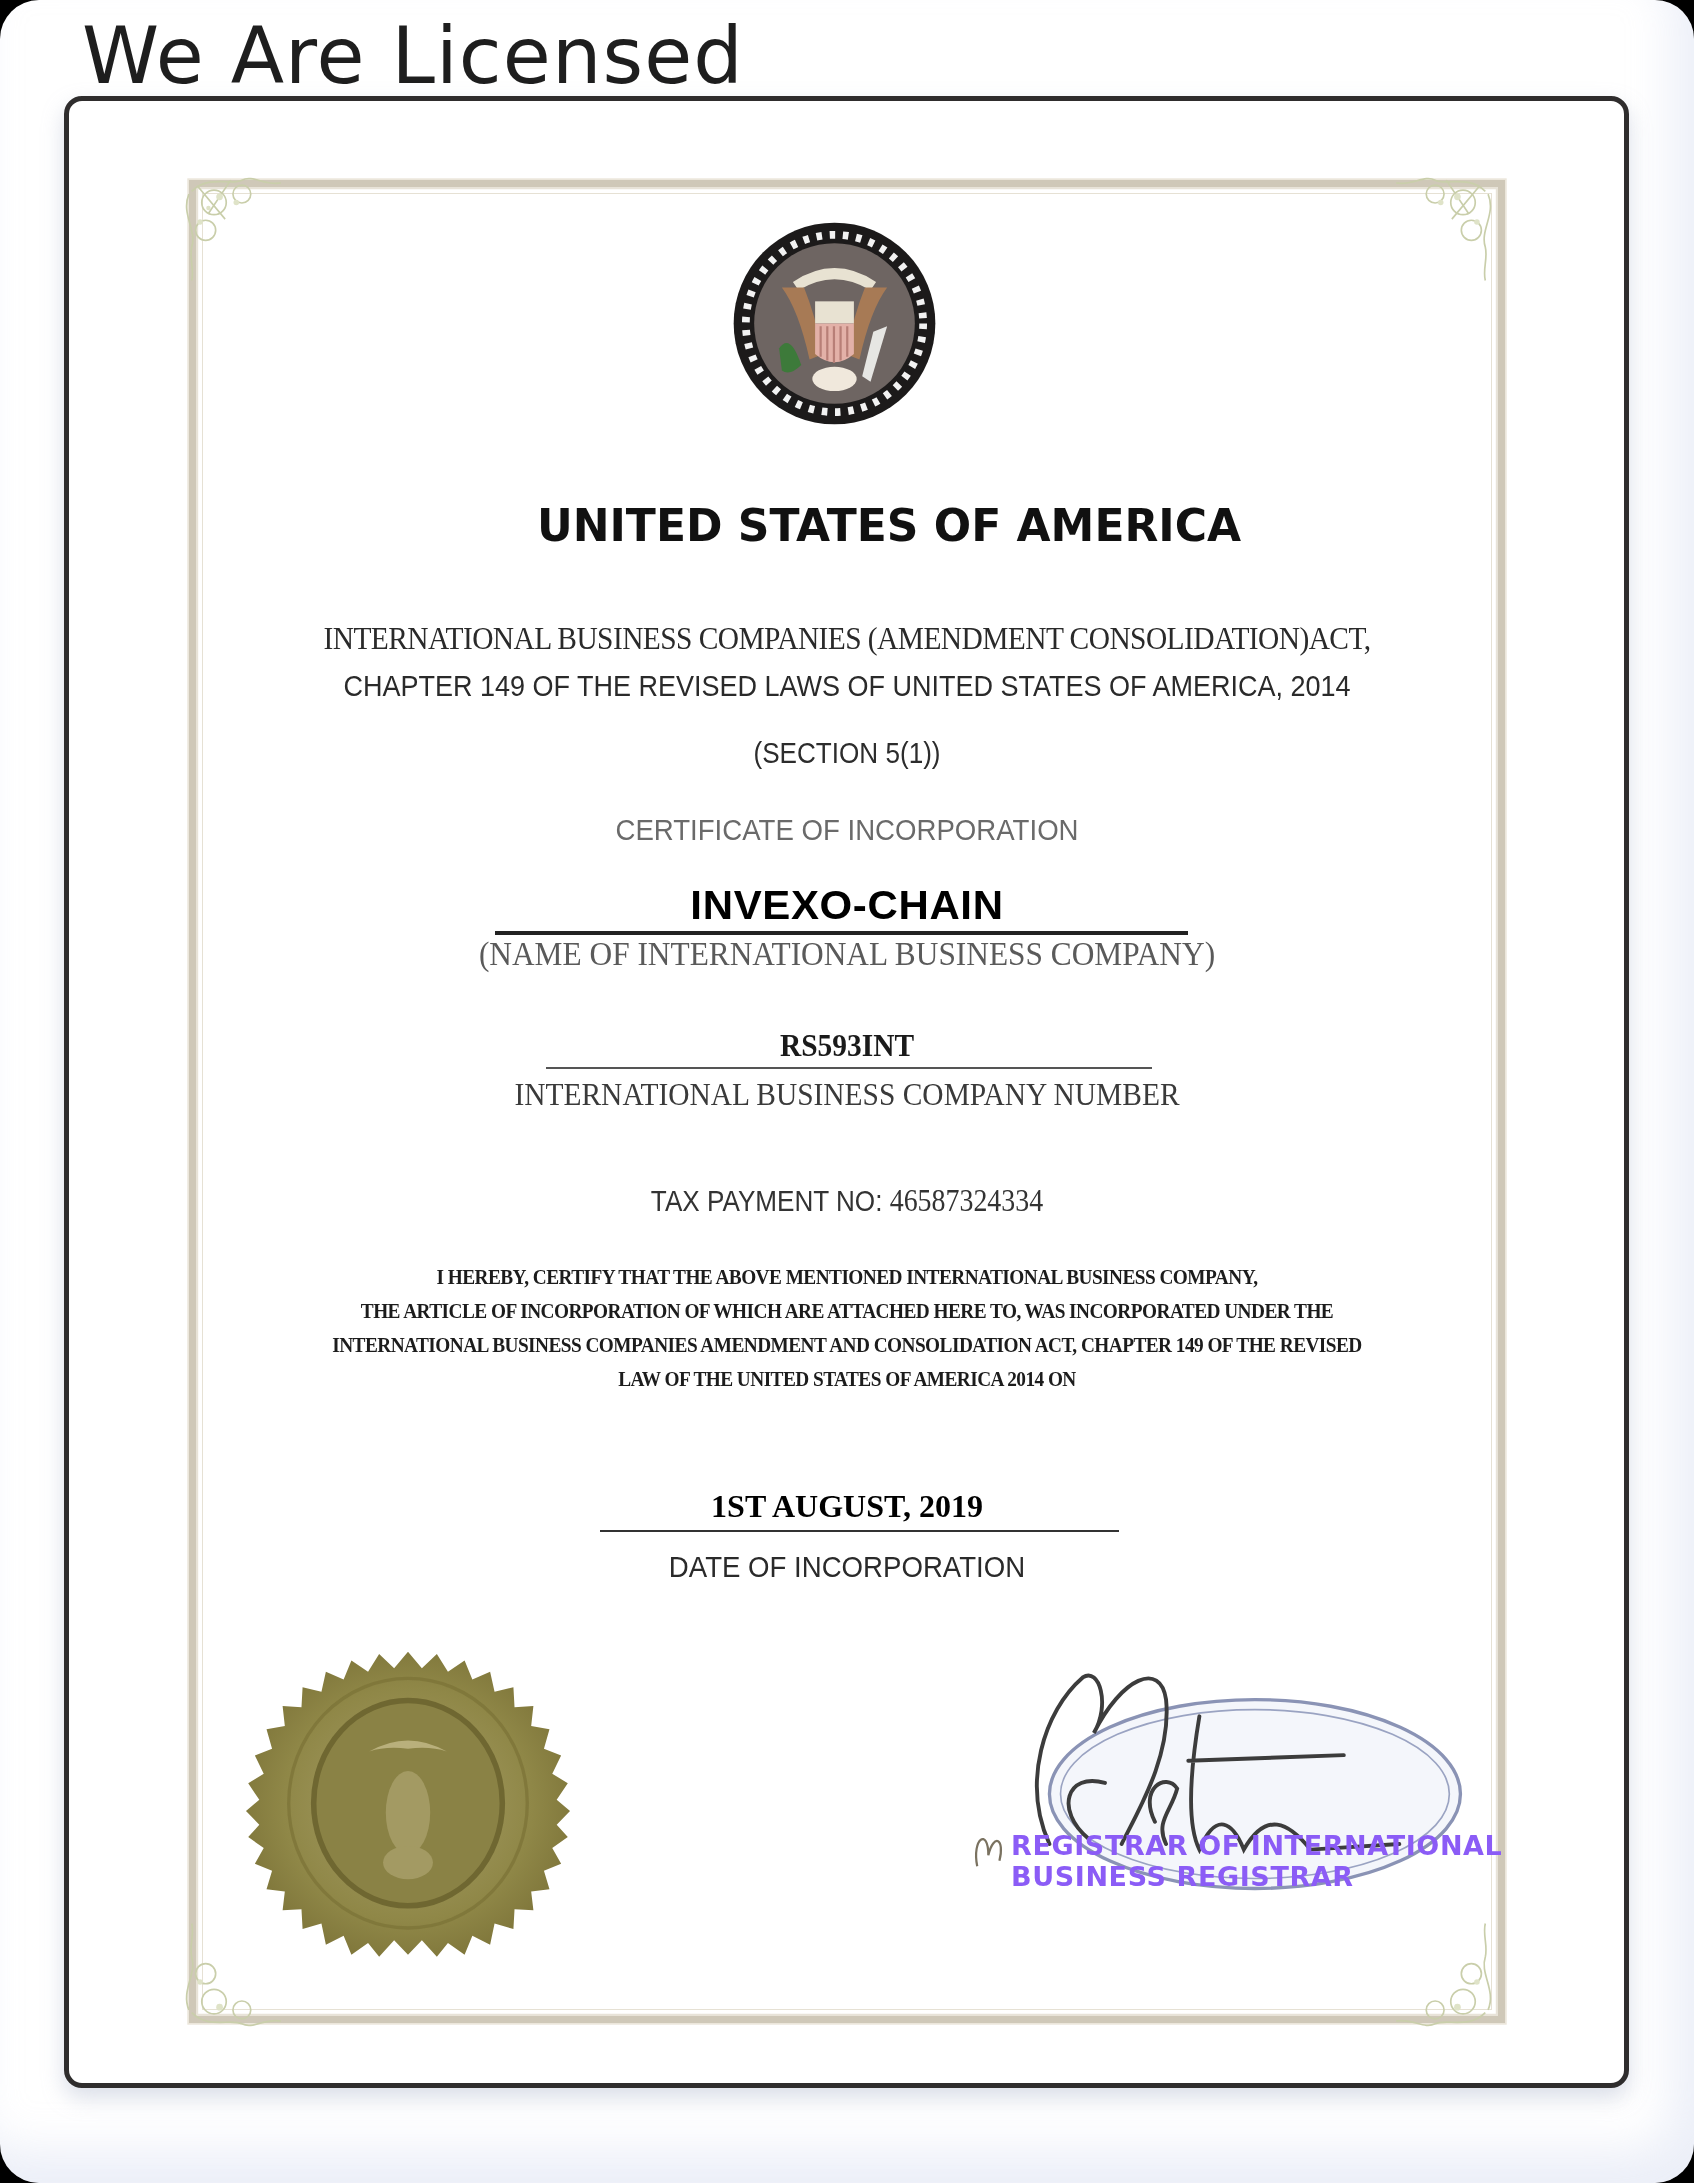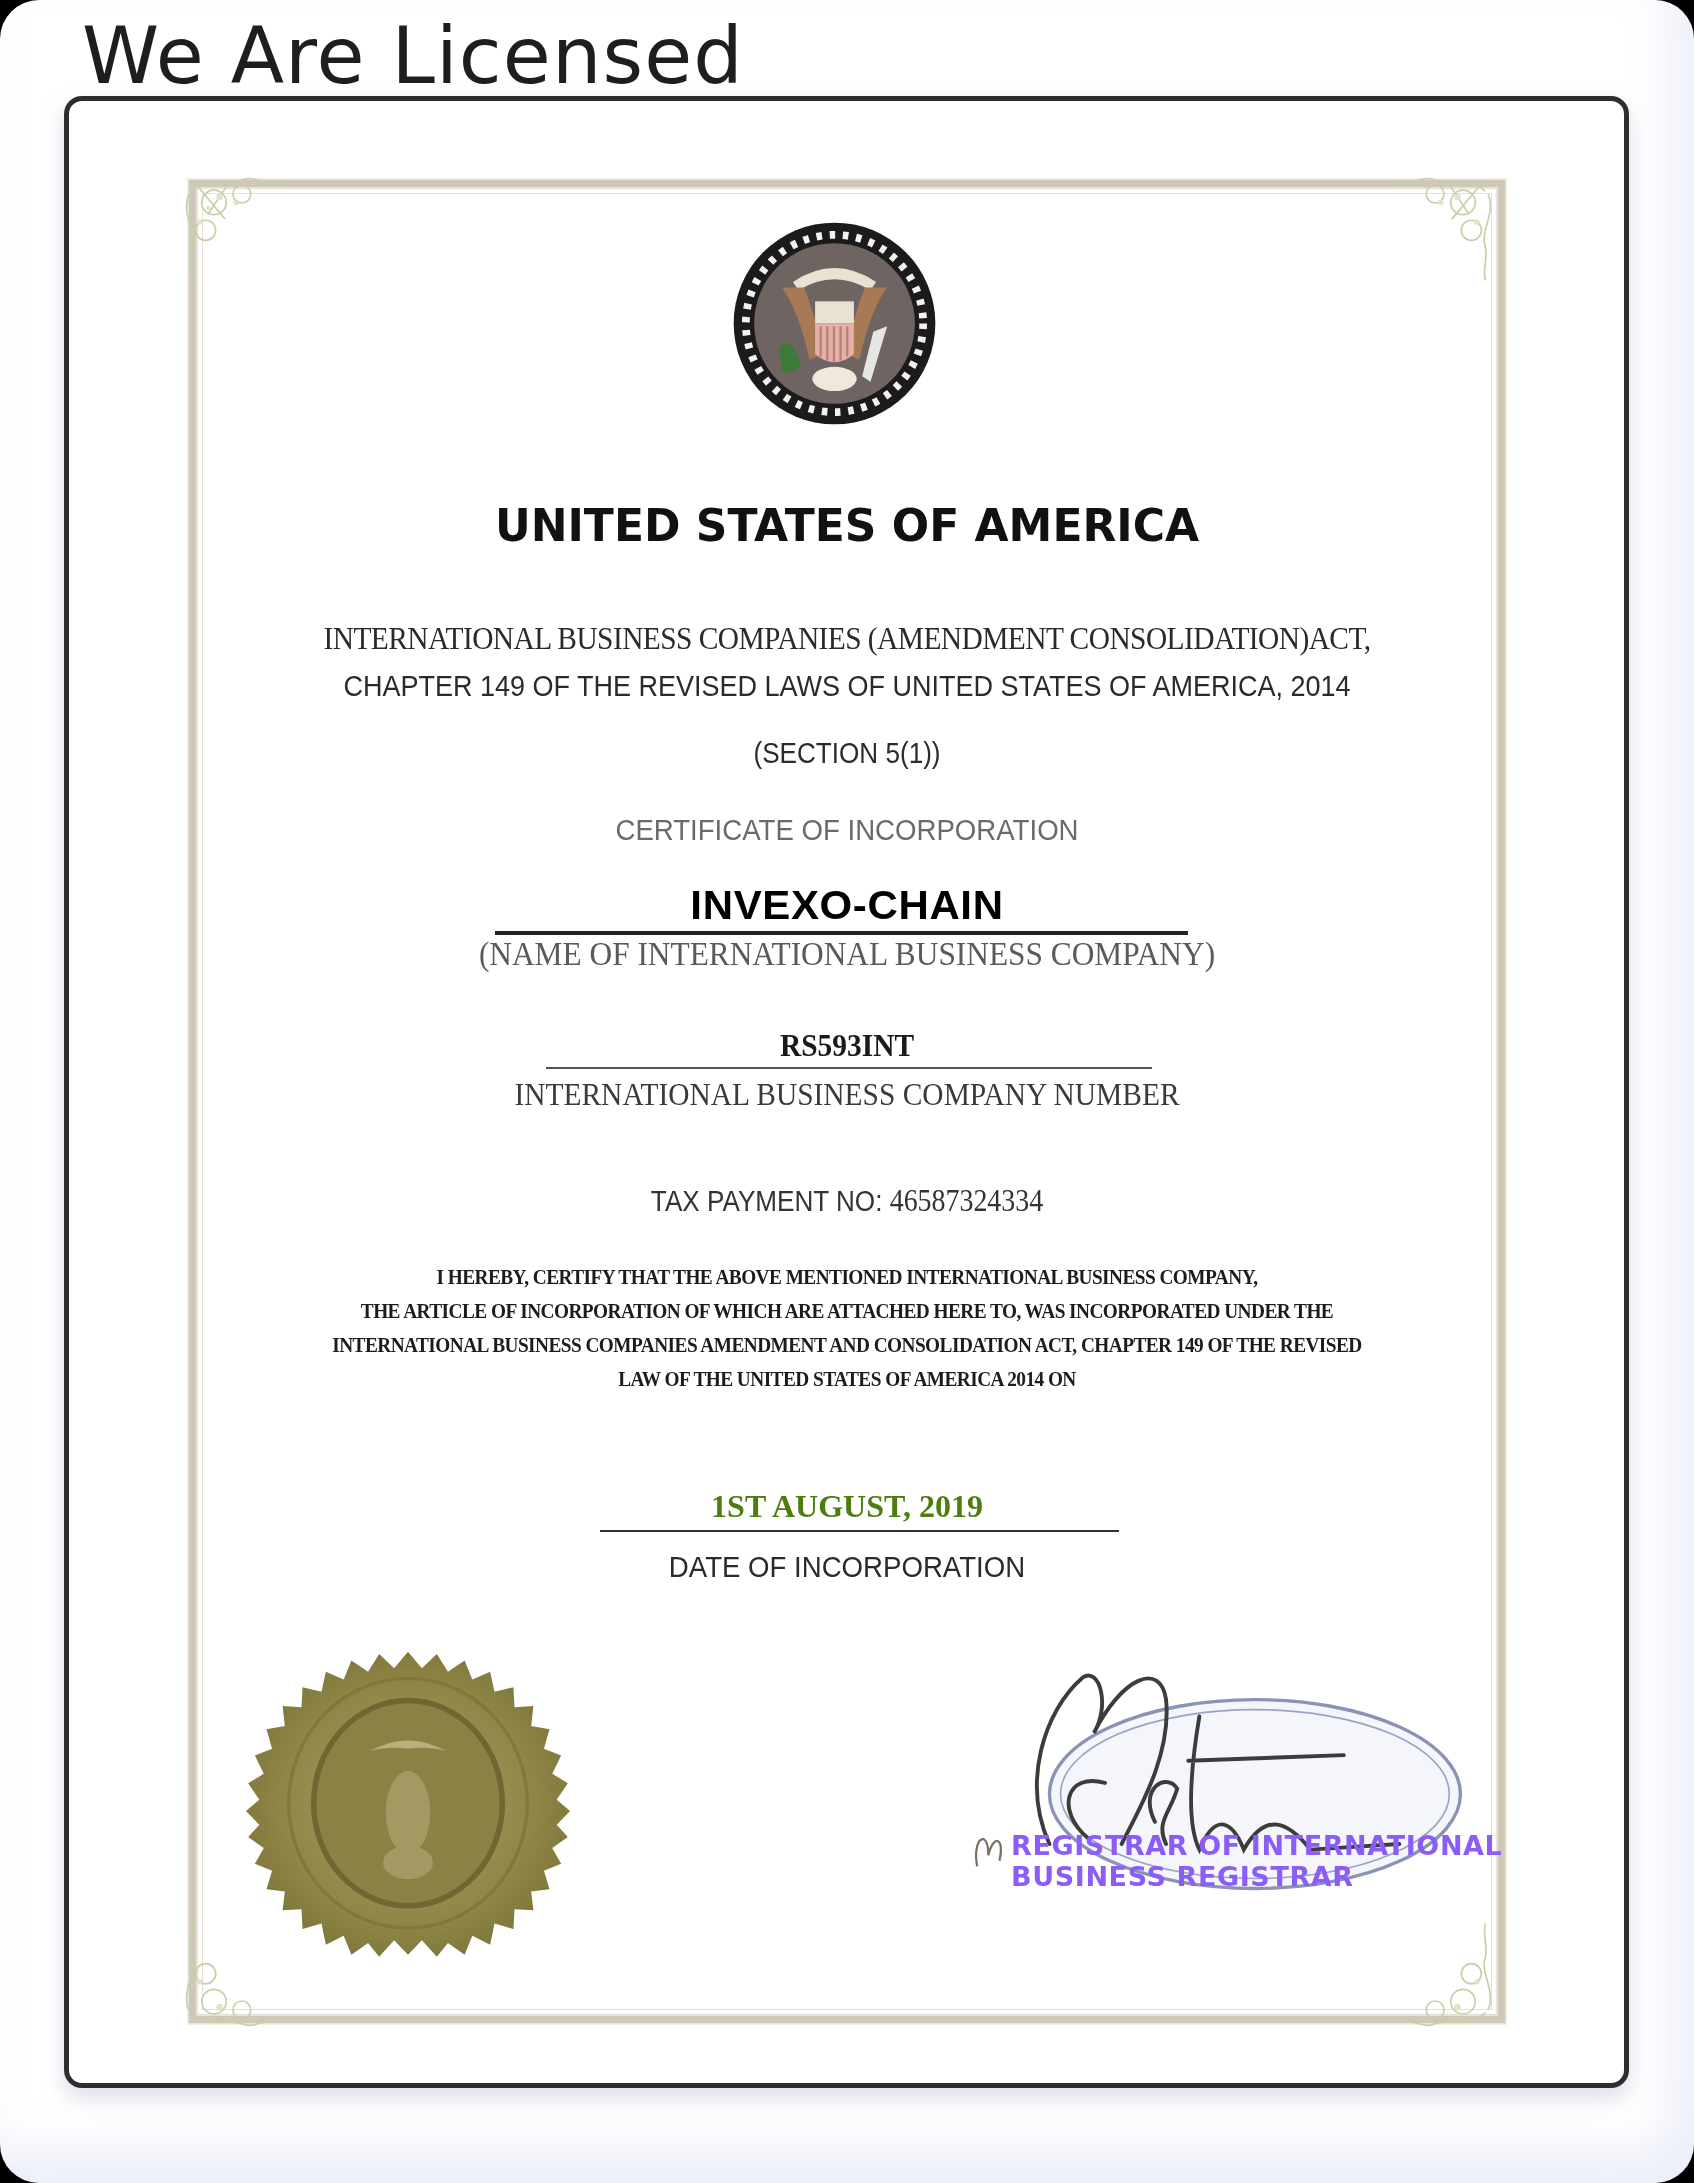--- a/index.html
+++ b/index.html
@@ -12,37 +12,37 @@
     .gold-border { position: absolute; left: 189px; top: 180px; width: 1316px; height: 1843px; box-sizing: border-box;
                    border: 7.8px solid #cfc8b8; box-shadow: inset 0 0 0 2.2px #e8e3d8, 0 0 0 1.7px #ebe6db; }
     .gold-border::after { content: ""; position: absolute; inset: 5.6px; border: 1.7px solid #e6e1d4; }
     .corner { position: absolute; width: 117px; height: 117px; }
     .corner.tl { left: 175px; top: 169px; }
     .corner.tr { left: 1385px; top: 169px; transform: scaleX(-1); }
     .corner.bl { left: 175px; top: 1918px; transform: scaleY(-1); }
     .corner.br { left: 1385px; top: 1918px; transform: scale(-1,-1); }
     .center { position: absolute; left: 189px; width: 1316px; text-align: center; }
     .seal-top { position: absolute; left: 732px; top: 221px; width: 205px; height: 205px; }
-    .h-usa { top: 500px; font-family: "DejaVu Sans", sans-serif; font-weight: 700; font-size: 44px; color: #111; letter-spacing: 0; }
+    .h-usa { top: 500px; font-family: "DejaVu Sans", sans-serif; font-weight: 700; font-size: 44px; color: #111; letter-spacing: 0; margin-left: 42px; }
     .h-act { top: 621px; font-family: "Liberation Serif", serif; font-size: 31px; color: #2a2a2a; letter-spacing: -0.6px; transform: scaleX(0.95); }
     .h-chap { top: 669px; font-family: "Liberation Sans", sans-serif; font-size: 30px; color: #2a2a2a; transform: scaleX(0.9); }
     .h-sec { top: 737px; font-family: "Liberation Sans", sans-serif; font-size: 29px; color: #2c2c2c; transform: scaleX(0.9); }
     .h-cert { top: 813px; font-family: "Liberation Sans", sans-serif; font-size: 30px; color: #6a6a6a; transform: scaleX(0.92); }
     .company-name { top: 883px; font-family: "Liberation Sans", sans-serif; font-weight: 700; font-size: 40px; color: #000; letter-spacing: 0.6px; transform: scaleX(1.05); }
     .rule { position: absolute; background: #222; }
     .rule.name { left: 495px; top: 931px; width: 693px; height: 3.9px; }
     .rule.num { left: 546px; top: 1067px; width: 606px; height: 2.2px; background: #555; }
     .rule.date { left: 600px; top: 1530px; width: 519px; height: 1.7px; background: #333; }
     .h-namelabel { top: 936px; font-family: "Liberation Serif", serif; font-size: 33px; color: #5a5a5a; transform: scaleX(0.95); }
     .ibc-num { top: 1028px; font-family: "Liberation Serif", serif; font-weight: 700; font-size: 31px; color: #1a1a1a; transform: scaleX(0.95); }
     .ibc-label { top: 1077px; font-family: "Liberation Serif", serif; font-size: 31px; color: #3a3a3a; transform: scaleX(0.95); }
     .tax { top: 1183px; font-family: "Liberation Sans", sans-serif; font-size: 29px; color: #333; transform: scaleX(0.9); }
     .tax .num { font-family: "Liberation Serif", serif; font-size: 31px; }
     .cert-body { top: 1260px; font-family: "Liberation Serif", serif; font-weight: 700; font-size: 21px; line-height: 34px; color: #1c1c1c; letter-spacing: -0.6px; transform: scaleX(0.92); }
-    .date { top: 1488px; font-family: "Liberation Serif", serif; font-weight: 700; font-size: 32px; color: #4d7c0f; }
+    .date { top: 1488px; font-family: "Liberation Serif", serif; font-weight: 700; font-size: 32px; color: #000000; }
     .date-label { top: 1550px; font-family: "Liberation Sans", sans-serif; font-size: 30px; color: #2a2a2a; transform: scaleX(0.92); }
     .gold-seal { position: absolute; left: 236px; top: 1646px; width: 344px; height: 311px; }
     .registrar { position: absolute; left: 955px; top: 1644px; width: 511px; height: 289px; }
     .reg-text { position: absolute; left: 1011px; top: 1830px; font-family: "DejaVu Sans", sans-serif; font-weight: 700; font-size: 27px; line-height: 31px; color: #8b5cf6; letter-spacing: 0.6px; }
   </style>
 </head>
 <body>
 
 <div class="page">
 

